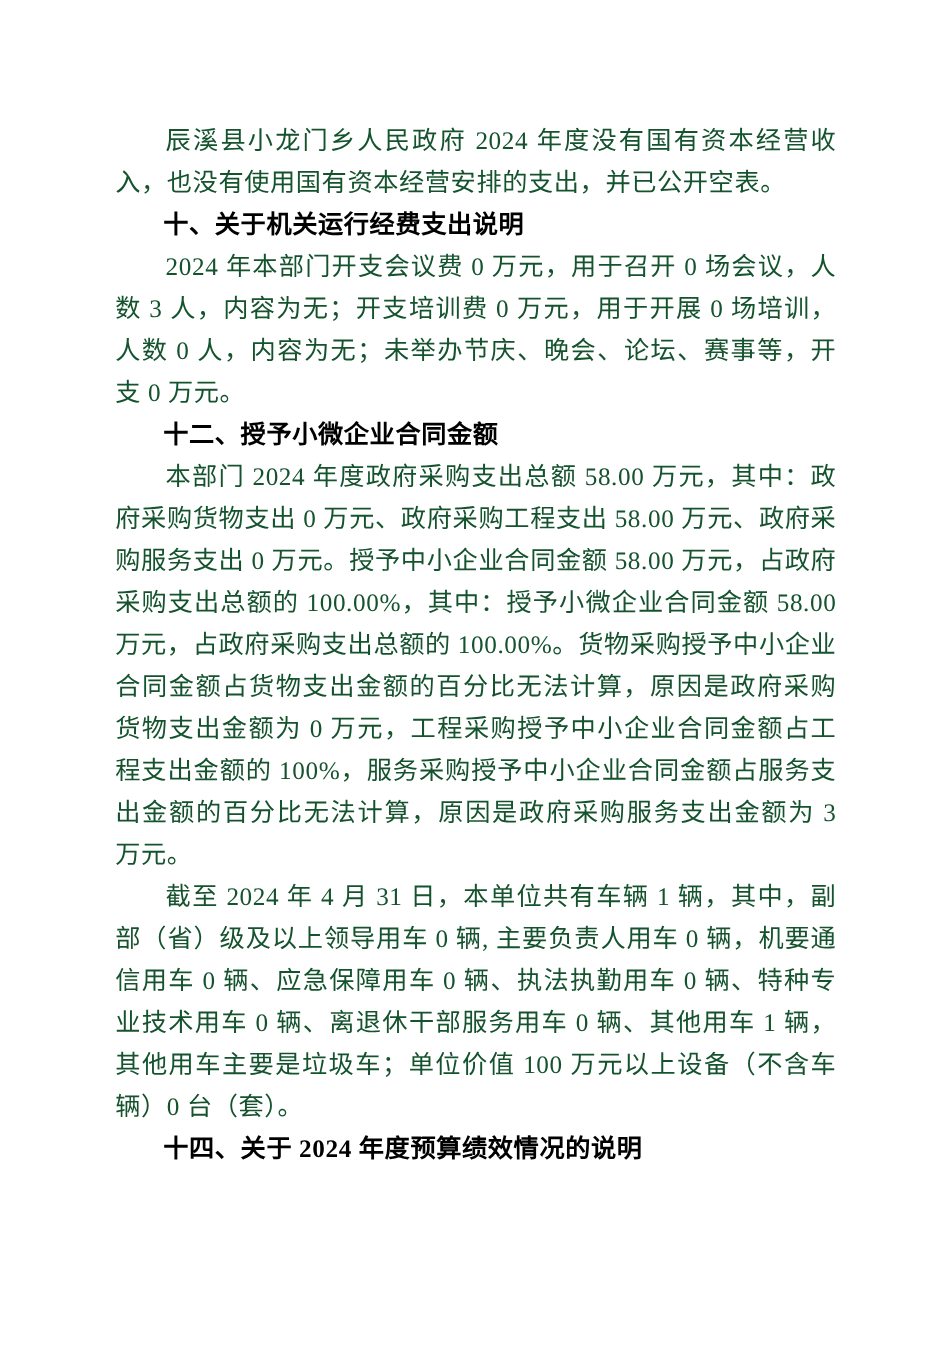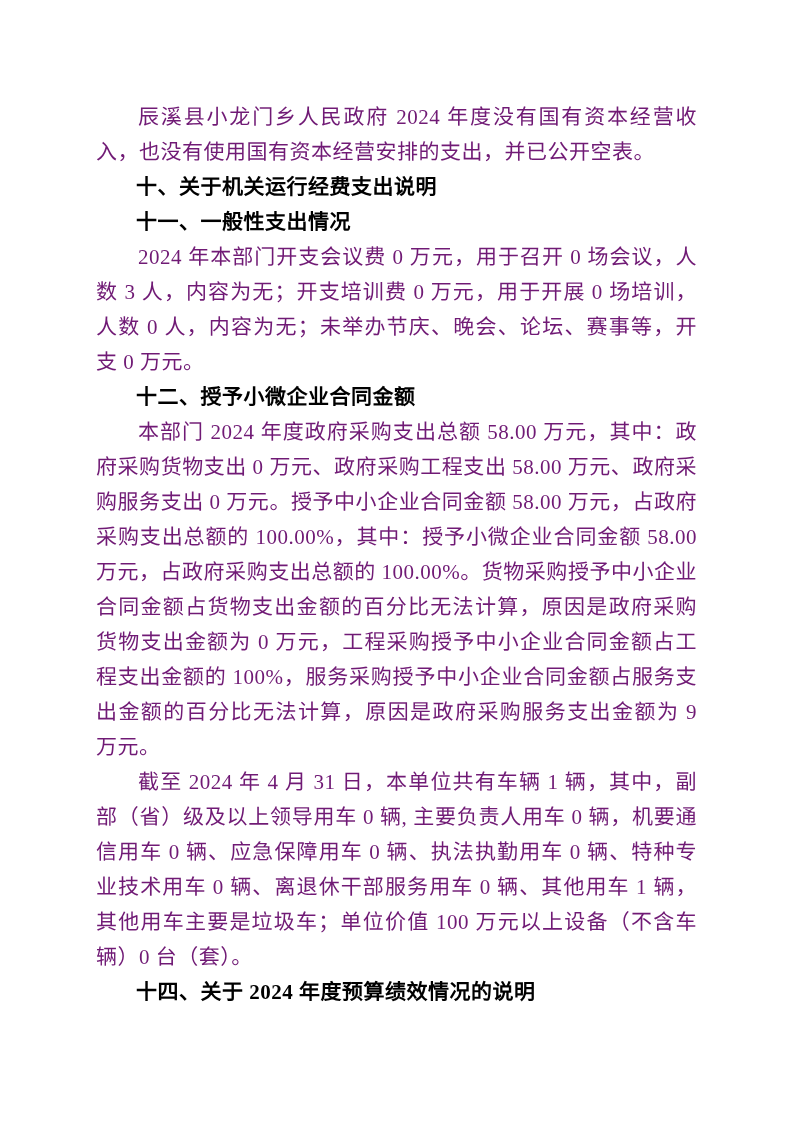--- a/index.html
+++ b/index.html
@@ -24,41 +24,40 @@
   }
   .para {
     margin: 0;
     font-family: "Liberation Serif", "DejaVu Serif", serif;
     font-size: 21px;
     line-height: 35px;
     text-indent: 42px;
     text-align: justify;
     text-justify: inter-character;
     letter-spacing: 0.5px;
-    color: #701a75;
+    color: #14532d;
   }
   .heading {
     margin: 0;
     font-family: Liberation Serif, serif;
     font-weight: bold;
     font-size: 21px;
     line-height: 35px;
     text-indent: 40px;
     text-align: left;
     letter-spacing: 0.5px;
     color: #000000;
   }
 </style>
 </head>
 <body>
 
 <div class="page">
   <div class="content" id="doc-content">
       <p class="para">辰溪县小龙门乡人民政府 2024 年度没有国有资本经营收入，也没有使用国有资本经营安排的支出，并已公开空表。</p>
       <h2 class="heading">十、关于机关运行经费支出说明</h2>
-      <h2 class="heading">十一、一般性支出情况</h2>
       <p class="para">2024 年本部门开支会议费 0 万元，用于召开 0 场会议，人数 3 人，内容为无；开支培训费 0 万元，用于开展 0 场培训，人数 0 人，内容为无；未举办节庆、晚会、论坛、赛事等，开支 0 万元。</p>
       <h2 class="heading">十二、授予小微企业合同金额</h2>
-      <p class="para">本部门 2024 年度政府采购支出总额 58.00 万元，其中：政府采购货物支出 0 万元、政府采购工程支出 58.00 万元、政府采购服务支出 0 万元。授予中小企业合同金额 58.00 万元，占政府采购支出总额的 100.00%，其中：授予小微企业合同金额 58.00 万元，占政府采购支出总额的 100.00%。货物采购授予中小企业合同金额占货物支出金额的百分比无法计算，原因是政府采购货物支出金额为 0 万元，工程采购授予中小企业合同金额占工程支出金额的 100%，服务采购授予中小企业合同金额占服务支出金额的百分比无法计算，原因是政府采购服务支出金额为 9 万元。</p>
+      <p class="para">本部门 2024 年度政府采购支出总额 58.00 万元，其中：政府采购货物支出 0 万元、政府采购工程支出 58.00 万元、政府采购服务支出 0 万元。授予中小企业合同金额 58.00 万元，占政府采购支出总额的 100.00%，其中：授予小微企业合同金额 58.00 万元，占政府采购支出总额的 100.00%。货物采购授予中小企业合同金额占货物支出金额的百分比无法计算，原因是政府采购货物支出金额为 0 万元，工程采购授予中小企业合同金额占工程支出金额的 100%，服务采购授予中小企业合同金额占服务支出金额的百分比无法计算，原因是政府采购服务支出金额为 3 万元。</p>
       <p class="para">截至 2024 年 4 月 31 日，本单位共有车辆 1 辆，其中，副部（省）级及以上领导用车 0 辆, 主要负责人用车 0 辆，机要通信用车 0 辆、应急保障用车 0 辆、执法执勤用车 0 辆、特种专业技术用车 0 辆、离退休干部服务用车 0 辆、其他用车 1 辆，其他用车主要是垃圾车；单位价值 100 万元以上设备（不含车辆）0 台（套）。</p>
       <h2 class="heading">十四、关于 2024 年度预算绩效情况的说明</h2>
     </div>
 </div>
 
 </body></html>

